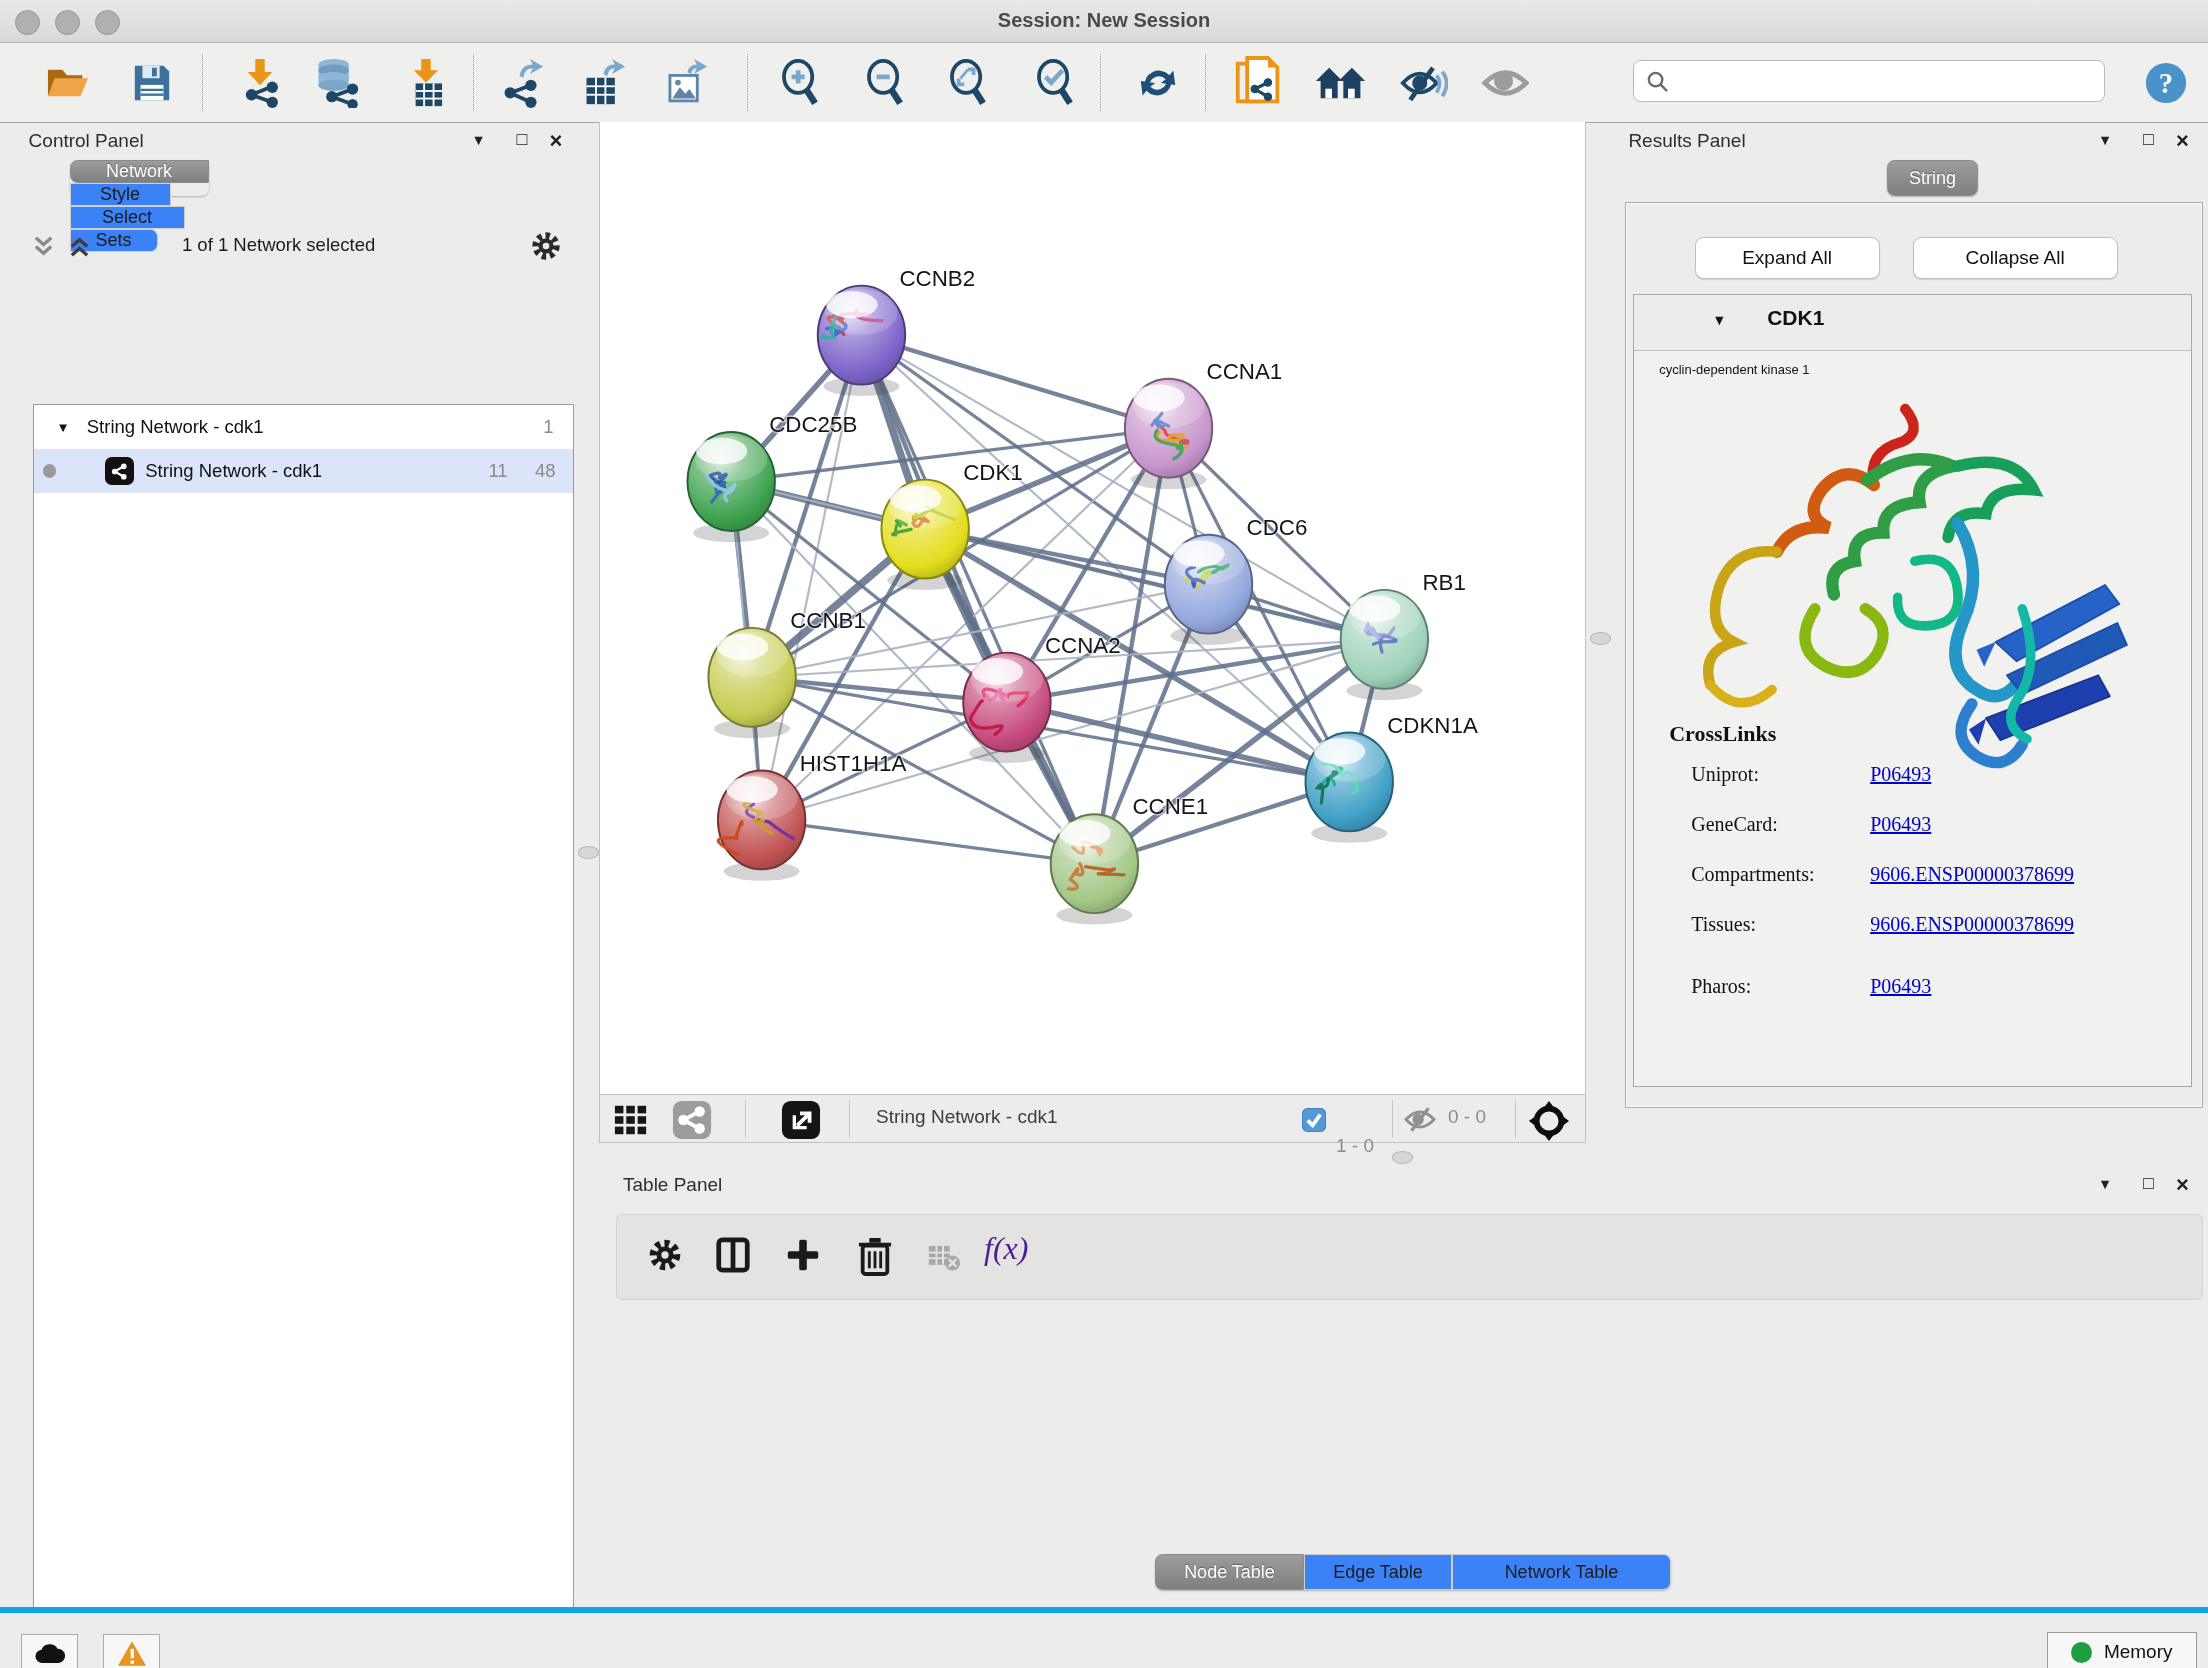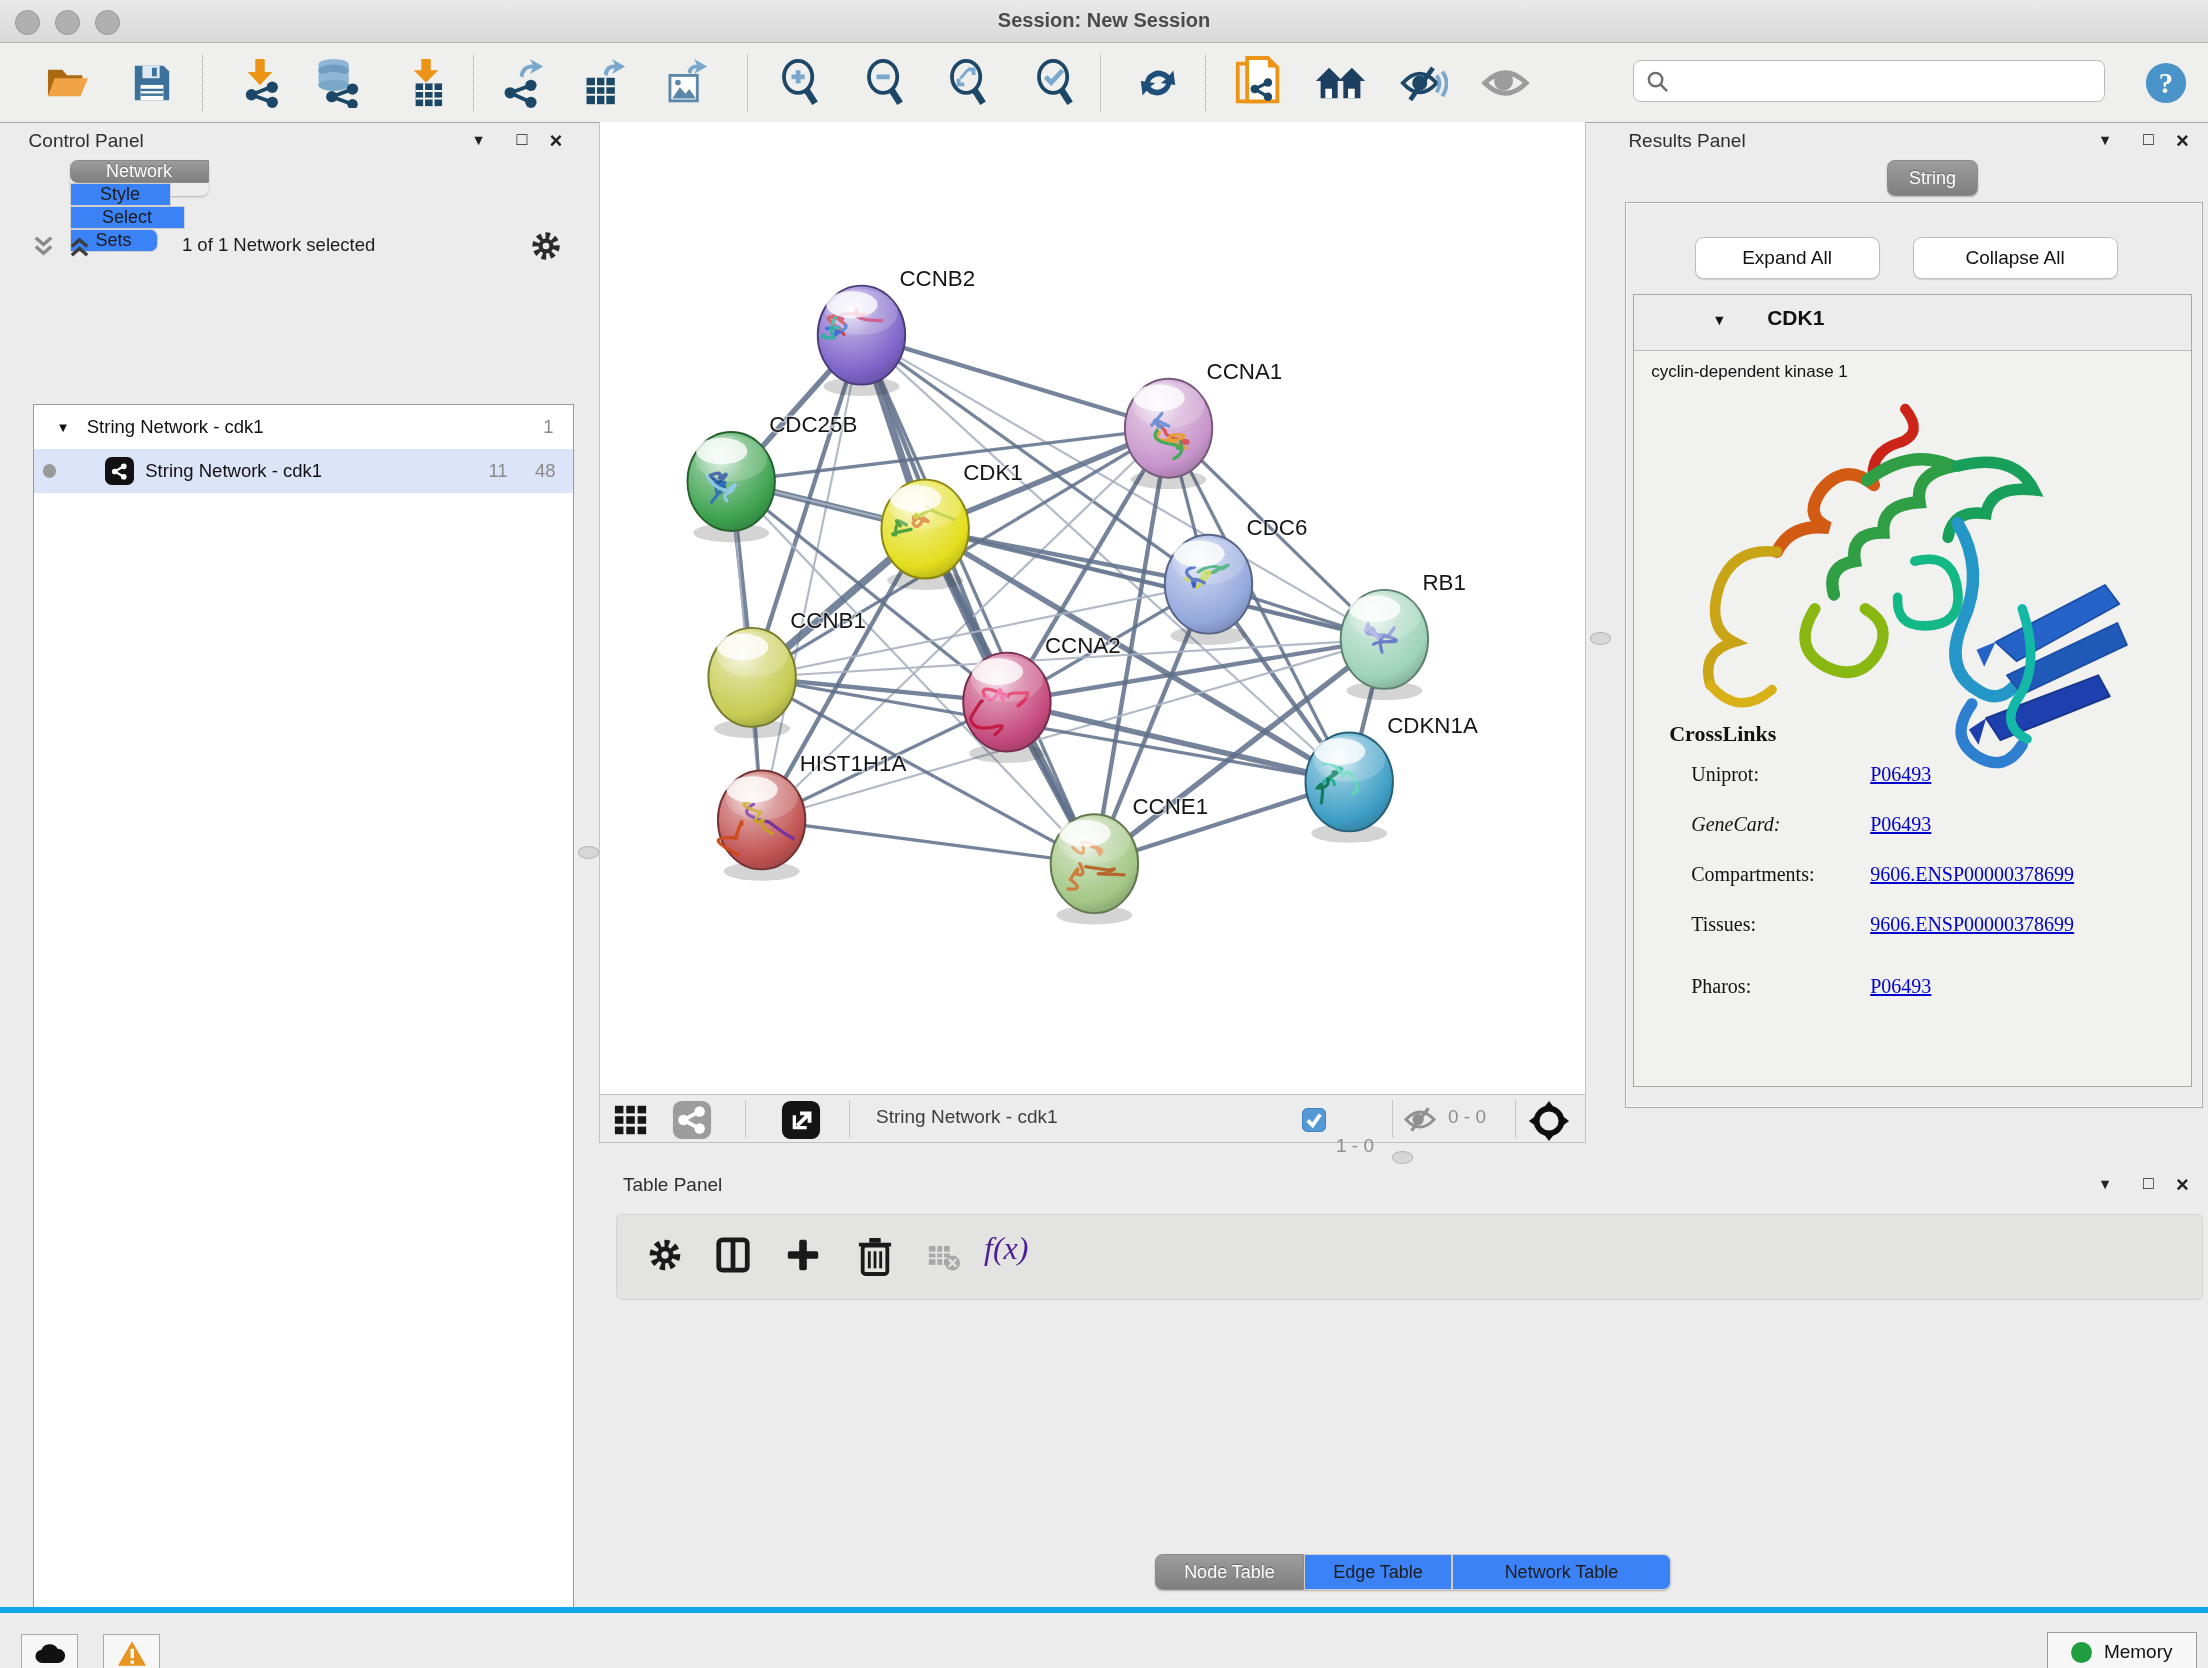--- a/index.html
+++ b/index.html
@@ -676,21 +676,21 @@
 
   <div class="rp-outer" style="left:7.6px;top:80px;">
     <button class="rp-btn" style="left:69px;top:34px;width:185px;">Expand All</button>
     <button class="rp-btn" style="left:287px;top:34px;width:205px;">Collapse All</button>
 
     <div class="rp-inner">
       <div class="rp-sechead">
         <span style="position:absolute;left:78px;top:17px;font-size:14.3px;color:#111;">▼</span>
         <span style="position:absolute;left:133px;top:11.4px;font-size:21px;font-weight:bold;color:#111;">CDK1</span>
       </div>
-      <div style="position:absolute;left:17px;top:67px;font-size:17px;color:#111;">cyclin-dependent kinase 1</div>
+      <div style="position:absolute;left:25px;top:67px;font-size:13px;color:#111;">cyclin-dependent kinase 1</div>
 
       <svg style="position:absolute;left:38px;top:95px;" width="476" height="428" viewBox="0 0 500 450">
         <g fill="none" stroke-linecap="round">
           <path d="M245 20 q20 25 -5 35 q-35 10 -28 45" stroke="#cc2418" stroke-width="11"></path>
           <path d="M212 100 q-30 -25 -55 5 q-20 28 8 40 q-40 -5 -55 25" stroke="#d25b14" stroke-width="13"></path>
           <path d="M110 170 q-45 -5 -60 35 q-15 45 15 60 q-35 10 -25 45" stroke="#c8a416" stroke-width="11"></path>
           <path d="M40 310 q30 35 65 5" stroke="#d8b018" stroke-width="10"></path>
           <path d="M150 230 q-25 40 10 60 q35 18 55 -12 q18 -30 -12 -48" stroke="#8ab812" stroke-width="12"></path>
           <path d="M205 95 q45 -35 90 -15 q-40 8 -35 38 q-40 2 -38 32 q-35 0 -30 30 q-30 5 -22 35" stroke="#2f9e44" stroke-width="13"></path>
           <path d="M300 80 q60 -15 80 25 q-45 -5 -50 25 q-35 -5 -40 25" stroke="#18a05a" stroke-width="12"></path>
@@ -704,21 +704,21 @@
           <path d="M330 345 L448 300 L460 322 L345 368 Z" fill="#1e40af" stroke="#17368c" stroke-width="2"></path>
           <path d="M330 345 l-18 12 10 16z" fill="#1e40af"></path>
           <path d="M340 265 l-20 8 8 18z" fill="#2563c8"></path>
         </g>
         <path d="M368 230 q20 60 -5 95 q-18 28 10 42" fill="none" stroke="#14b8a6" stroke-width="10" stroke-linecap="round"></path>
       </svg>
 
       <div class="xl" style="position:absolute;left:35px;top:426px;font-size:22px;font-weight:bold;color:#111;">CrossLinks</div>
       <div id="xlinks">
           <div class="xl xl-row" style="left: 57px; top: 468px; width: 476px;"><span style="display: inline-block; width: 179px;">Uniprot:</span><a href="#" class="xl-link" style="color: rgb(0, 0, 204);">P06493</a></div>
-          <div class="xl xl-row" style="left: 57px; top: 518px; width: 476px;"><span style="display: inline-block; width: 179px; font-style: italic;">GeneCard:</span><a href="#" class="xl-link" style="color: rgb(0, 0, 204);">P06493</a></div>
+          <div class="xl xl-row" style="left: 57px; top: 518px; width: 476px;"><span style="display: inline-block; width: 179px;">GeneCard:</span><a href="#" class="xl-link" style="color: rgb(0, 0, 204);">P06493</a></div>
           <div class="xl xl-row" style="left: 57px; top: 568px; width: 476px;"><span style="display: inline-block; width: 179px;">Compartments:</span><a href="#" class="xl-link" style="color: rgb(0, 0, 204);">9606.ENSP00000378699</a></div>
           <div class="xl xl-row" style="left: 57px; top: 618px; width: 476px;"><span style="display: inline-block; width: 179px;">Tissues:</span><a href="#" class="xl-link" style="color: rgb(0, 0, 204);">9606.ENSP00000378699</a></div>
           <div class="xl xl-row" style="left: 57px; top: 680px; width: 476px;"><span style="display: inline-block; width: 179px;">Pharos:</span><a href="#" class="xl-link" style="color: rgb(0, 0, 204);">P06493</a></div>
         </div>
     </div>
   </div>
 </div>
 
 <div class="abs" style="left:599px;top:1168px;width:1609px;height:439px;">
   <div class="abs panel-header" style="left:24px;top:5.7px;">Table Panel</div>

